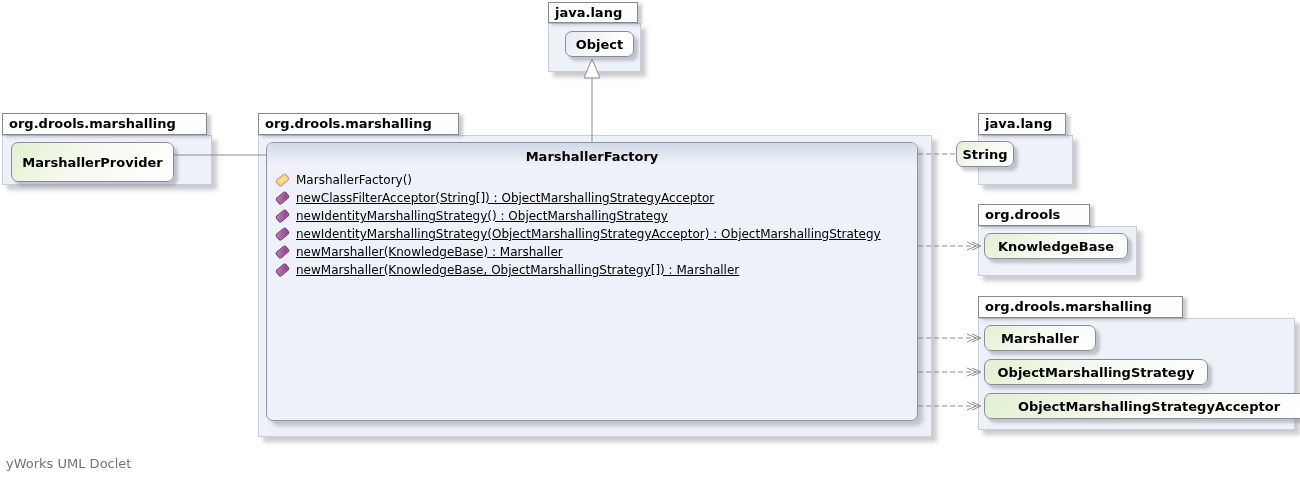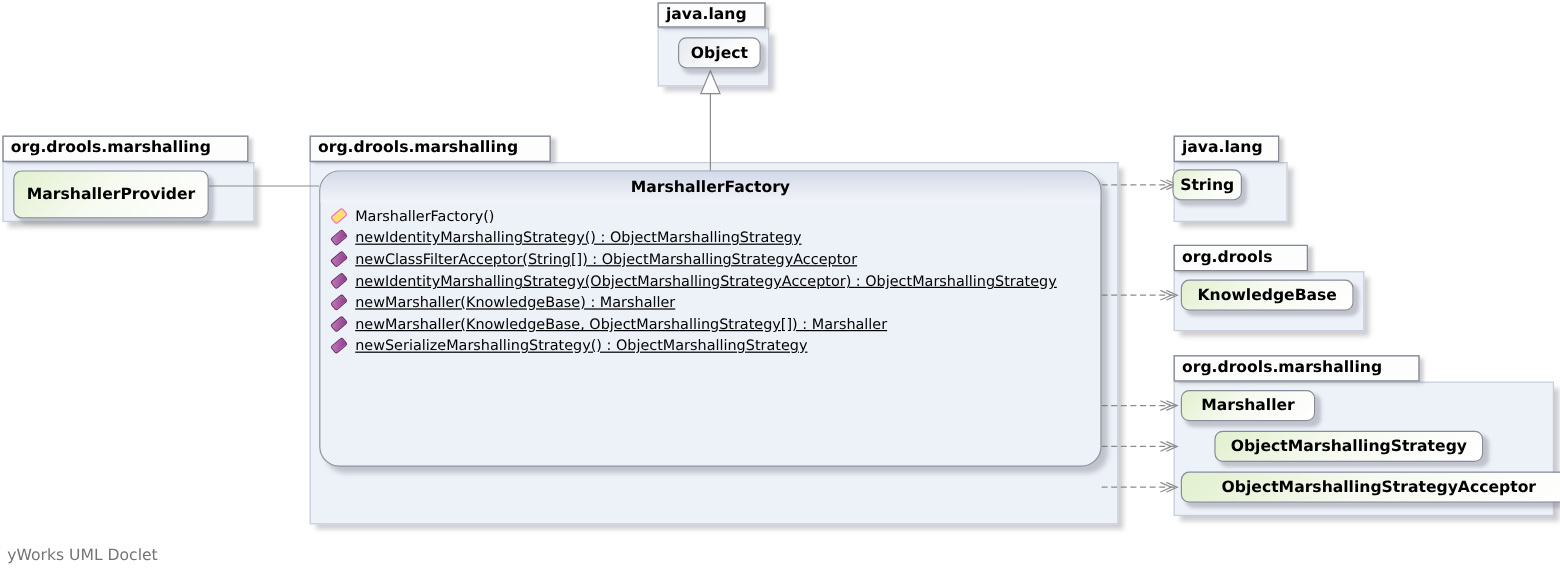--- a/index.html
+++ b/index.html
@@ -28,22 +28,22 @@
     border:1px solid #878c98;border-radius:7px;
     background:linear-gradient(135deg,#e2f0cf 0%,#f6faf0 45%,#ffffff 100%);
     font-weight:bold;font-size:13px;
     display:flex;align-items:center;justify-content:center;
     box-shadow:4px 4px 3px rgba(110,110,120,0.35);
     white-space:nowrap;cursor:pointer;
   }
   .clsnode.gray{background:linear-gradient(135deg,#e6e9ee 0%,#ffffff 70%);}
   
   .factory{
-    position:absolute;left:266px;top:142px;width:652px;height:247px;
-    box-sizing:border-box;border:1px solid #8e93a0;border-radius:17px;
+    position:absolute;left:266px;top:142px;width:652px;height:279px;
+    box-sizing:border-box;border:1px solid #8e93a0;border-radius:7px;
     background:#edf1f8;box-shadow:5px 5px 4px rgba(110,110,120,0.35);
     z-index:4;overflow:hidden;
   }
   .factory-header{
     height:26px;display:flex;align-items:center;justify-content:center;
     background:linear-gradient(180deg,#d3d9e8 0%,#e9edf5 70%,#f2f4fa 100%);
     font-weight:bold;font-size:13px;
   }
   .members{padding-top:2px;}
   .member-row{
@@ -127,59 +127,55 @@
 
   <div class="factory">
     <div class="factory-header">MarshallerFactory</div>
     <div class="members">
       <div class="member-row">
         <span class="micon ctor"></span>
         <span class="mlabel">MarshallerFactory()</span>
       </div>
       <div class="member-row static">
         <span class="micon meth"></span>
-        <span class="mlabel">newIdentityMarshallingStrategy() : ObjectMarshallingStrategy</span>
+        <span class="mlabel">newClassFilterAcceptor(String[]) : ObjectMarshallingStrategyAcceptor</span>
       </div>
       <div class="member-row static">
         <span class="micon meth"></span>
-        <span class="mlabel">newClassFilterAcceptor(String[]) : ObjectMarshallingStrategyAcceptor</span>
+        <span class="mlabel">newIdentityMarshallingStrategy() : ObjectMarshallingStrategy</span>
       </div>
       <div class="member-row static">
         <span class="micon meth"></span>
         <span class="mlabel">newIdentityMarshallingStrategy(ObjectMarshallingStrategyAcceptor) : ObjectMarshallingStrategy</span>
       </div>
       <div class="member-row static">
         <span class="micon meth"></span>
         <span class="mlabel">newMarshaller(KnowledgeBase) : Marshaller</span>
       </div>
       <div class="member-row static">
         <span class="micon meth"></span>
         <span class="mlabel">newMarshaller(KnowledgeBase, ObjectMarshallingStrategy[]) : Marshaller</span>
       </div>
-      <div class="member-row static">
-        <span class="micon meth"></span>
-        <span class="mlabel">newSerializeMarshallingStrategy() : ObjectMarshallingStrategy</span>
-      </div>
     </div>
   </div>
 </div>
 
 <div class="pkg">
   <div class="pkg-tab" style="left:978px;top:113px;width:88px;height:22px;">java.lang</div>
   <div class="pkg-body" style="left:978px;top:135px;width:95px;height:50px;"></div>
-  <div class="clsnode" style="left:977px;top:141px;width:58px;height:26px;">String</div>
+  <div class="clsnode" style="left:956px;top:141px;width:58px;height:26px;">String</div>
 </div>
 
 <div class="pkg">
   <div class="pkg-tab" style="left:978px;top:204px;width:112px;height:22px;">org.drools</div>
   <div class="pkg-body" style="left:978px;top:226px;width:159px;height:50px;"></div>
   <div class="clsnode" style="left:984px;top:233px;width:144px;height:26px;">KnowledgeBase</div>
 </div>
 
 <div class="pkg">
   <div class="pkg-tab" style="left:978px;top:296px;width:205px;height:22px;">org.drools.marshalling</div>
   <div class="pkg-body" style="left:978px;top:318px;width:317px;height:112px;"></div>
   <div class="clsnode" style="left:984px;top:325px;width:112px;height:26px;">Marshaller</div>
-  <div class="clsnode" style="left:984px;top:359px;width:224px;height:26px;margin-left:28px;">ObjectMarshallingStrategy</div>
+  <div class="clsnode" style="left:984px;top:359px;width:224px;height:26px;">ObjectMarshallingStrategy</div>
   <div class="clsnode" style="left:984px;top:393px;width:330px;height:26px;">ObjectMarshallingStrategyAcceptor</div>
 </div>
 
 <div class="footer">yWorks UML Doclet</div>
 
 </body></html>

